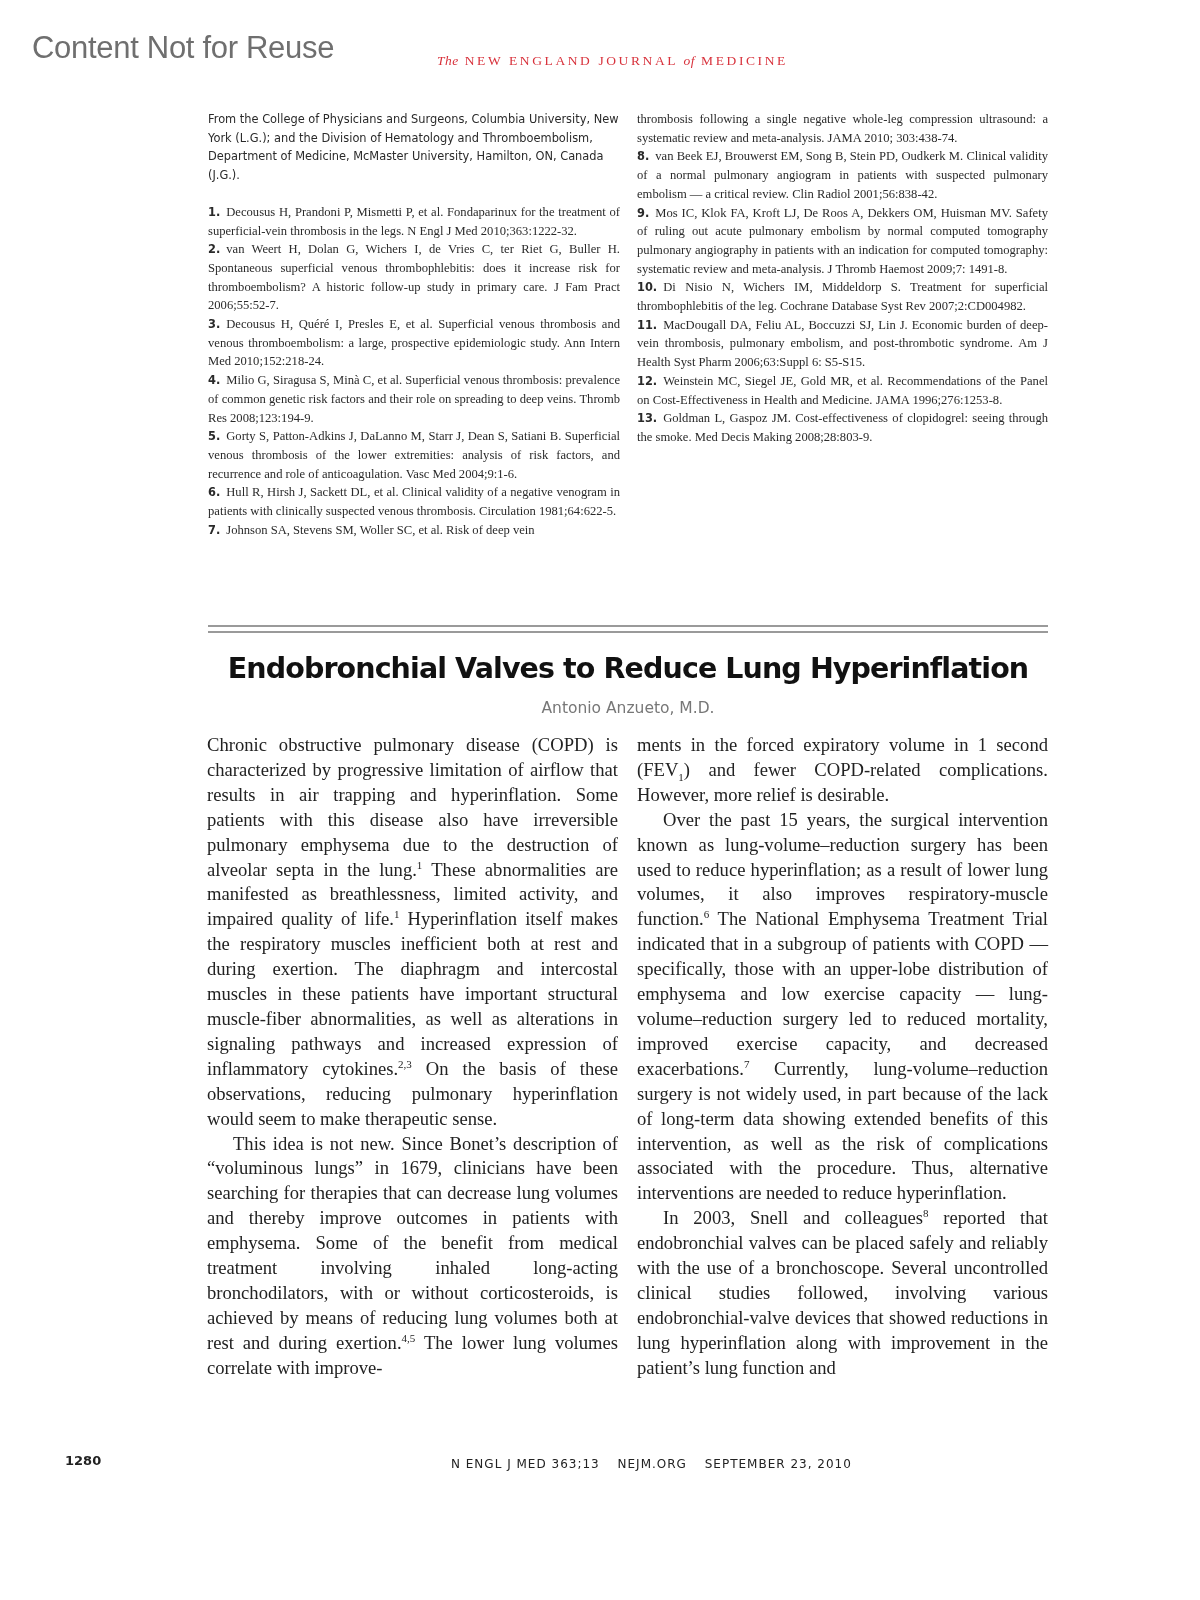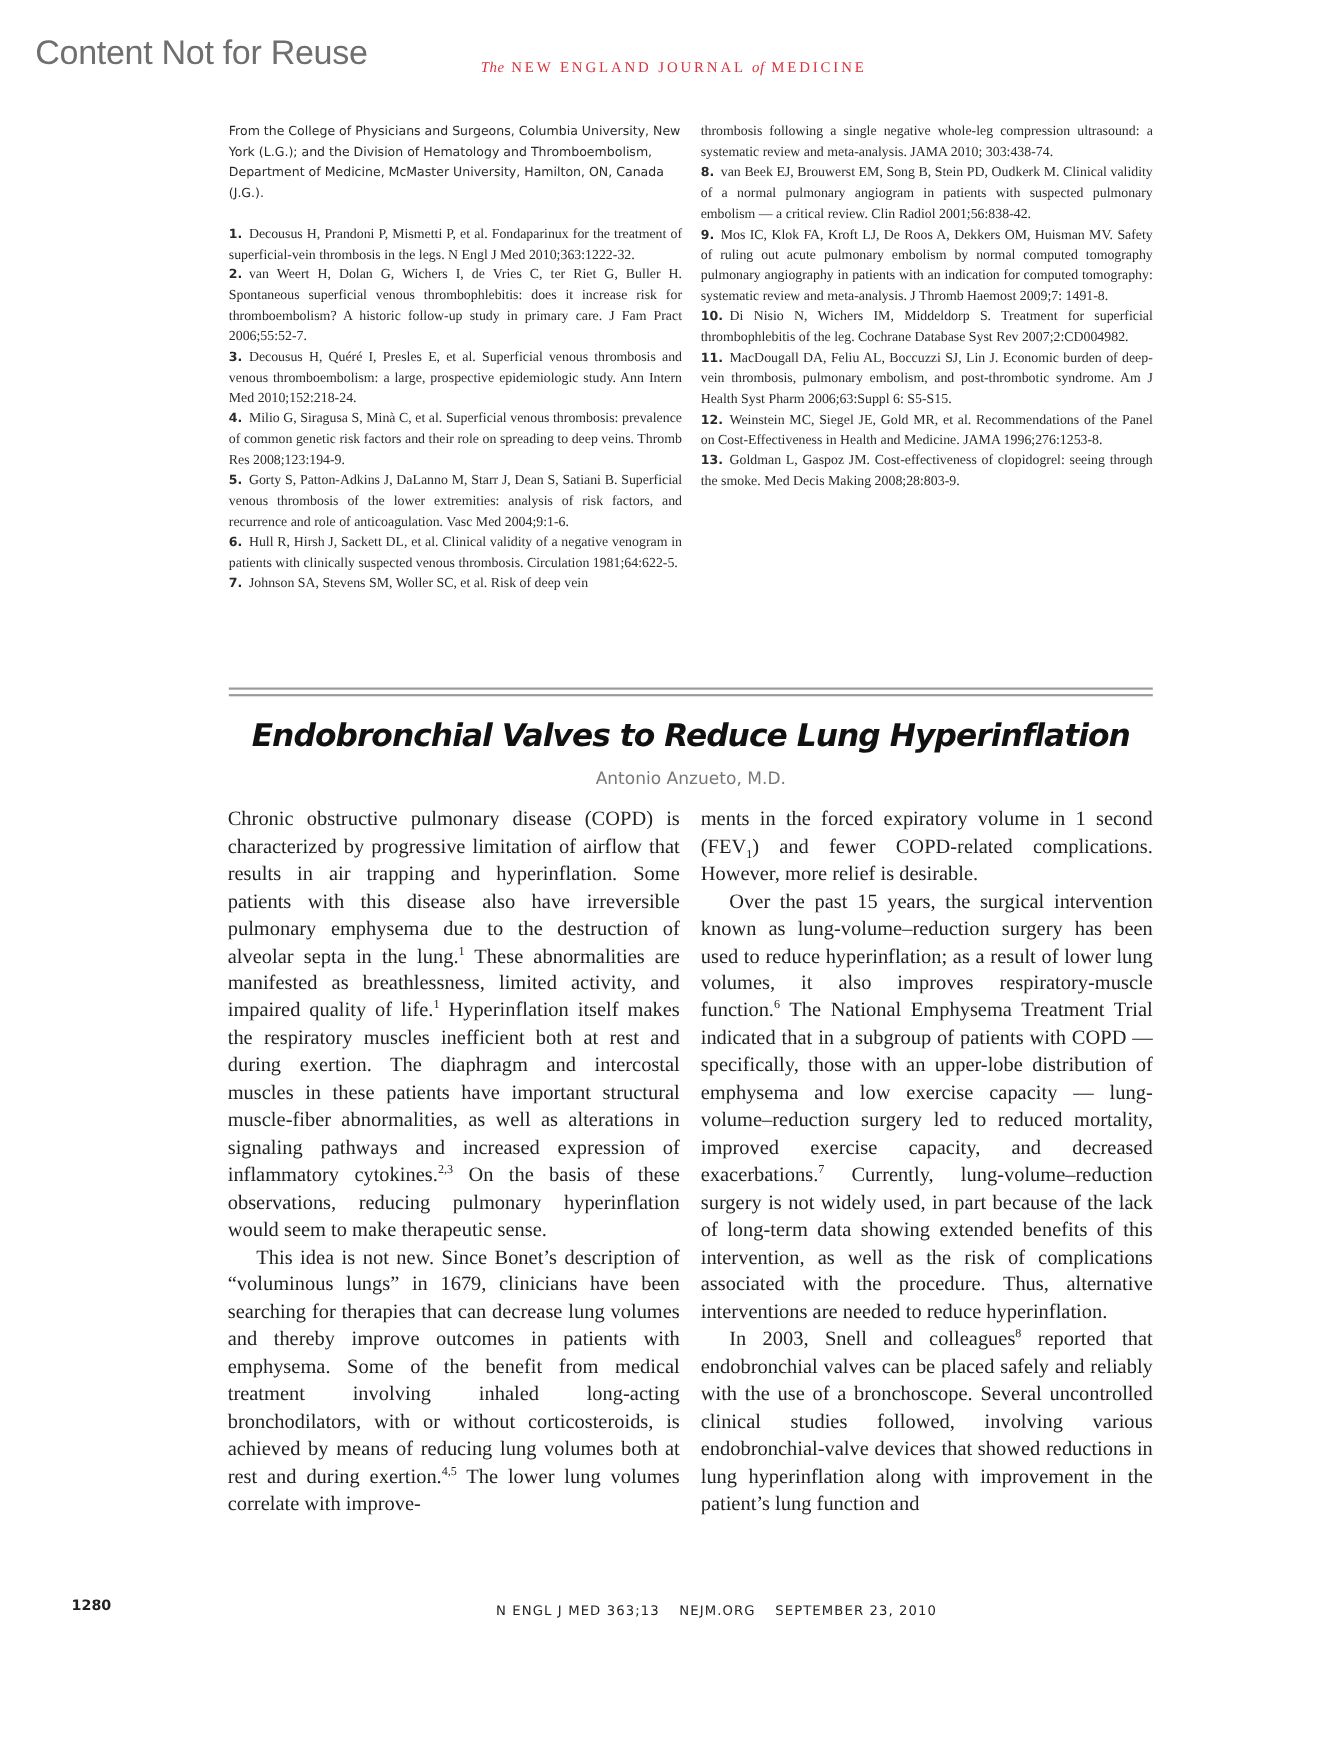--- a/index.html
+++ b/index.html
@@ -64,21 +64,21 @@
   <p class="ref"><span class="num">9.</span><span>Mos IC, Klok FA, Kroft LJ, De Roos A, Dekkers OM, Huisman MV. Safety of ruling out acute pulmonary embolism by normal computed tomography pulmonary angiography in patients with an indication for computed tomography: systematic review and meta-analysis. J Thromb Haemost 2009;7: 1491-8.</span></p>
   <p class="ref"><span class="num">10.</span><span>Di Nisio N, Wichers IM, Middeldorp S. Treatment for superficial thrombophlebitis of the leg. Cochrane Database Syst Rev 2007;2:CD004982.</span></p>
   <p class="ref"><span class="num">11.</span><span>MacDougall DA, Feliu AL, Boccuzzi SJ, Lin J. Economic burden of deep-vein thrombosis, pulmonary embolism, and post-thrombotic syndrome. Am J Health Syst Pharm 2006;63:Suppl 6: S5-S15.</span></p>
   <p class="ref"><span class="num">12.</span><span>Weinstein MC, Siegel JE, Gold MR, et al. Recommendations of the Panel on Cost-Effectiveness in Health and Medicine. JAMA 1996;276:1253-8.</span></p>
   <p class="ref"><span class="num">13.</span><span>Goldman L, Gaspoz JM. Cost-effectiveness of clopidogrel: seeing through the smoke. Med Decis Making 2008;28:803-9.</span></p>
 </div>
 
 <div class="rule r1"></div>
 <div class="rule r2"></div>
 
-<h1 class="title" style="margin:0;font-style:italic;">Endobronchial Valves to Reduce Lung Hyperinflation</h1>
+<h1 class="title" style="margin:0;">Endobronchial Valves to Reduce Lung Hyperinflation</h1>
 <div class="author">Antonio Anzueto, M.D.</div>
 
 <div class="body left">
   <p><span>Chronic obstructive pulmonary disease (COPD) is characterized by progressive limitation of airflow that results in air trapping and hyperinflation. Some patients with this disease also have irreversible pulmonary emphysema due to the destruction of alveolar septa in the lung.</span><sup>1</sup><span> These abnormalities are manifested as breathlessness, limited activity, and impaired quality of life.</span><sup>1</sup><span> Hyperinflation itself makes the respiratory muscles inefficient both at rest and during exertion. The diaphragm and intercostal muscles in these patients have important structural muscle-fiber abnormalities, as well as alterations in signaling pathways and increased expression of inflammatory cytokines.</span><sup>2,3</sup><span> On the basis of these observations, reducing pulmonary hyperinflation would seem to make therapeutic sense.</span></p>
   <p class="indent"><span>This idea is not new. Since Bonet’s description of “voluminous lungs” in 1679, clinicians have been searching for therapies that can decrease lung volumes and thereby improve outcomes in patients with emphysema. Some of the benefit from medical treatment involving inhaled long-acting bronchodilators, with or without corticosteroids, is achieved by means of reducing lung volumes both at rest and during exertion.</span><sup>4,5</sup><span> The lower lung volumes correlate with improve-</span></p>
 </div>
 
 <div class="body right">
   <p><span>ments in the forced expiratory volume in 1 second (FEV</span><sub>1</sub><span>) and fewer COPD-related complications. However, more relief is desirable.</span></p>
   <p class="indent"><span>Over the past 15 years, the surgical intervention known as lung-volume–reduction surgery has been used to reduce hyperinflation; as a result of lower lung volumes, it also improves respiratory-muscle function.</span><sup>6</sup><span> The National Emphysema Treatment Trial indicated that in a subgroup of patients with COPD — specifically, those with an upper-lobe distribution of emphysema and low exercise capacity — lung-volume–reduction surgery led to reduced mortality, improved exercise capacity, and decreased exacerbations.</span><sup>7</sup><span> Currently, lung-volume–reduction surgery is not widely used, in part because of the lack of long-term data showing extended benefits of this intervention, as well as the risk of complications associated with the procedure. Thus, alternative interventions are needed to reduce hyperinflation.</span></p>

